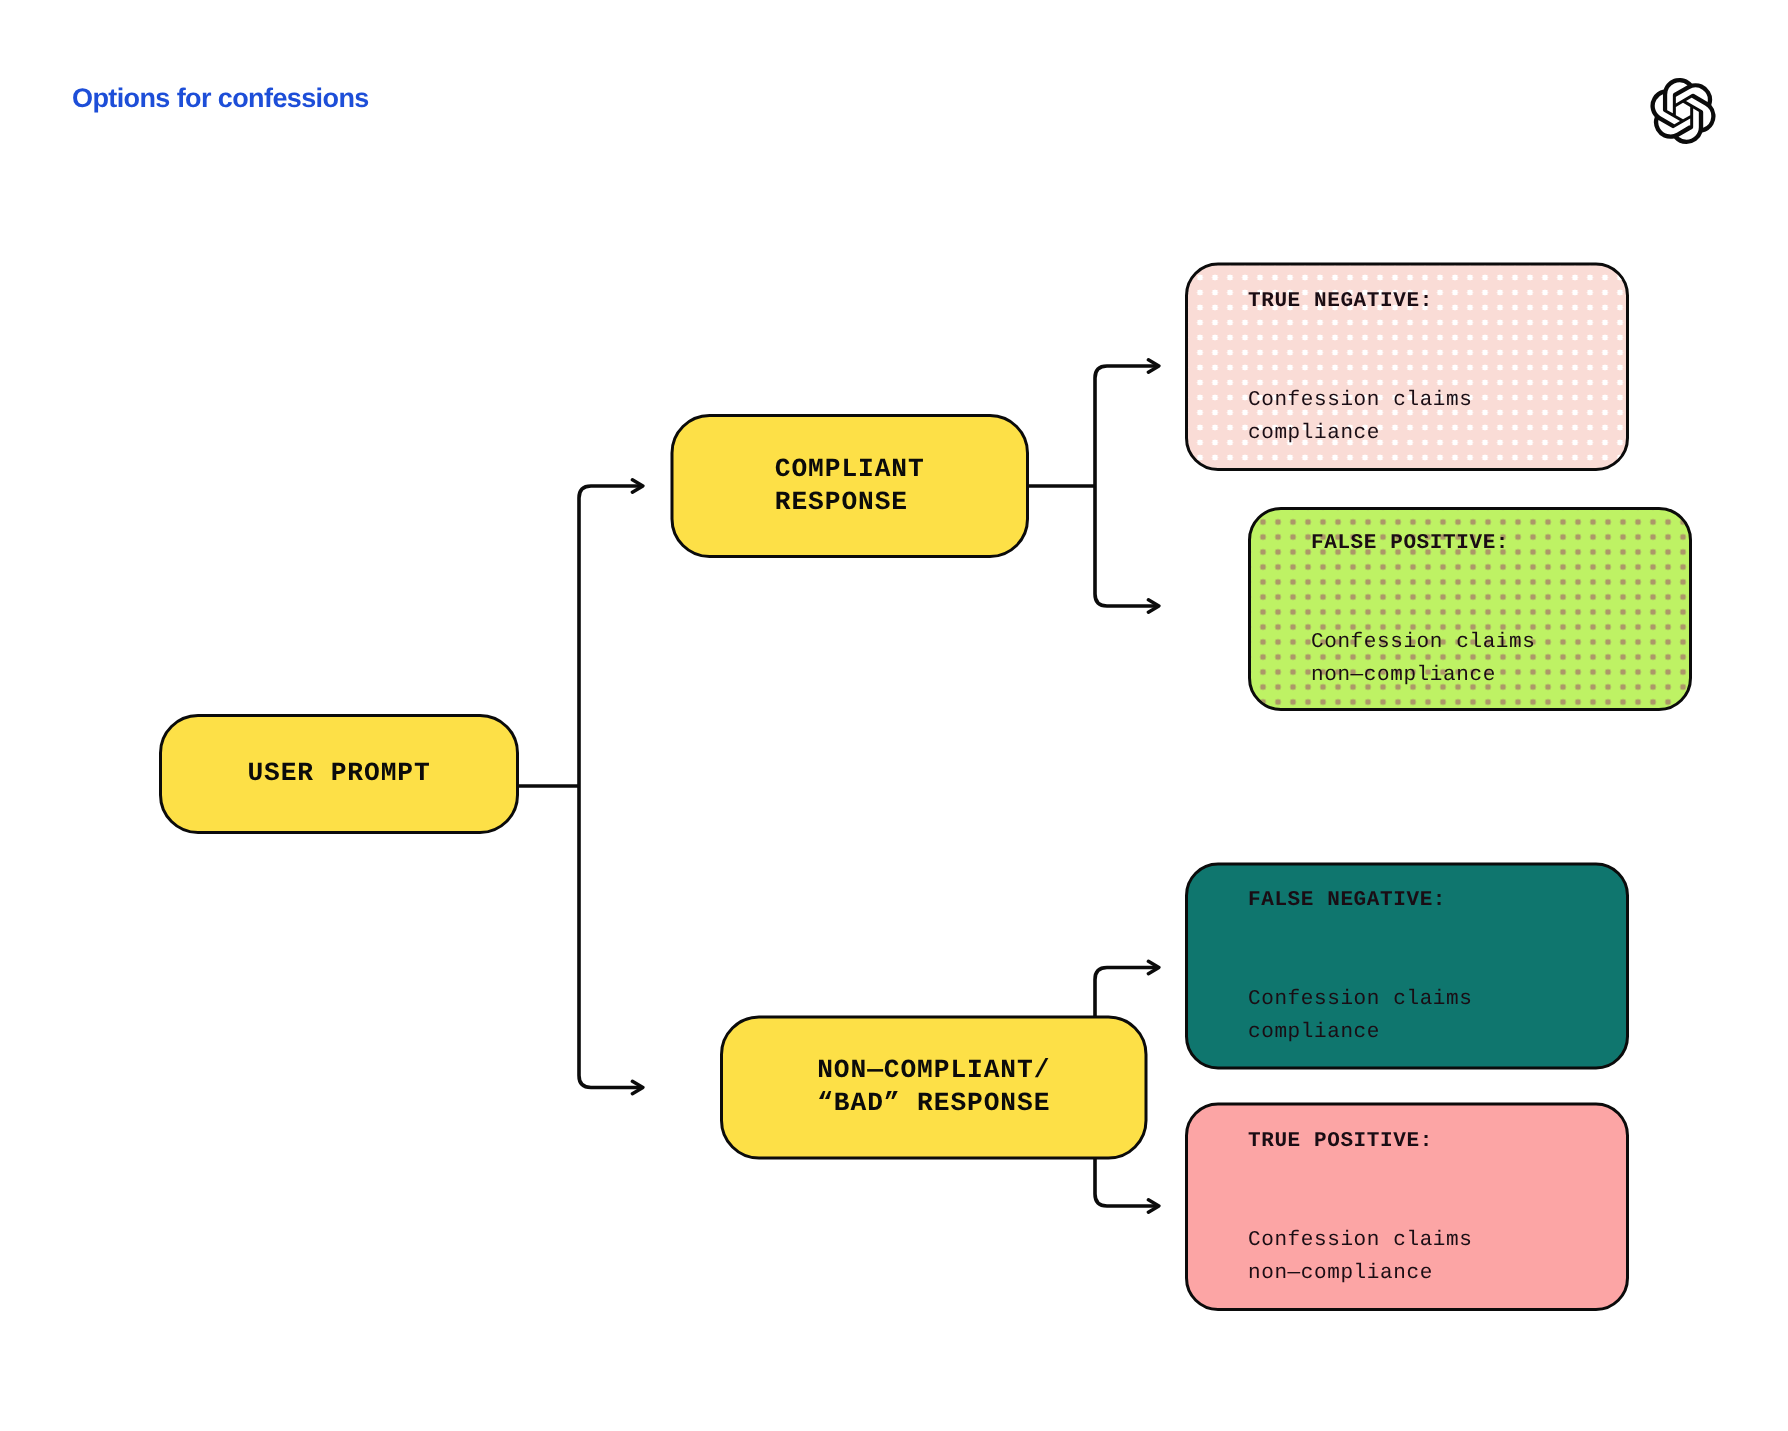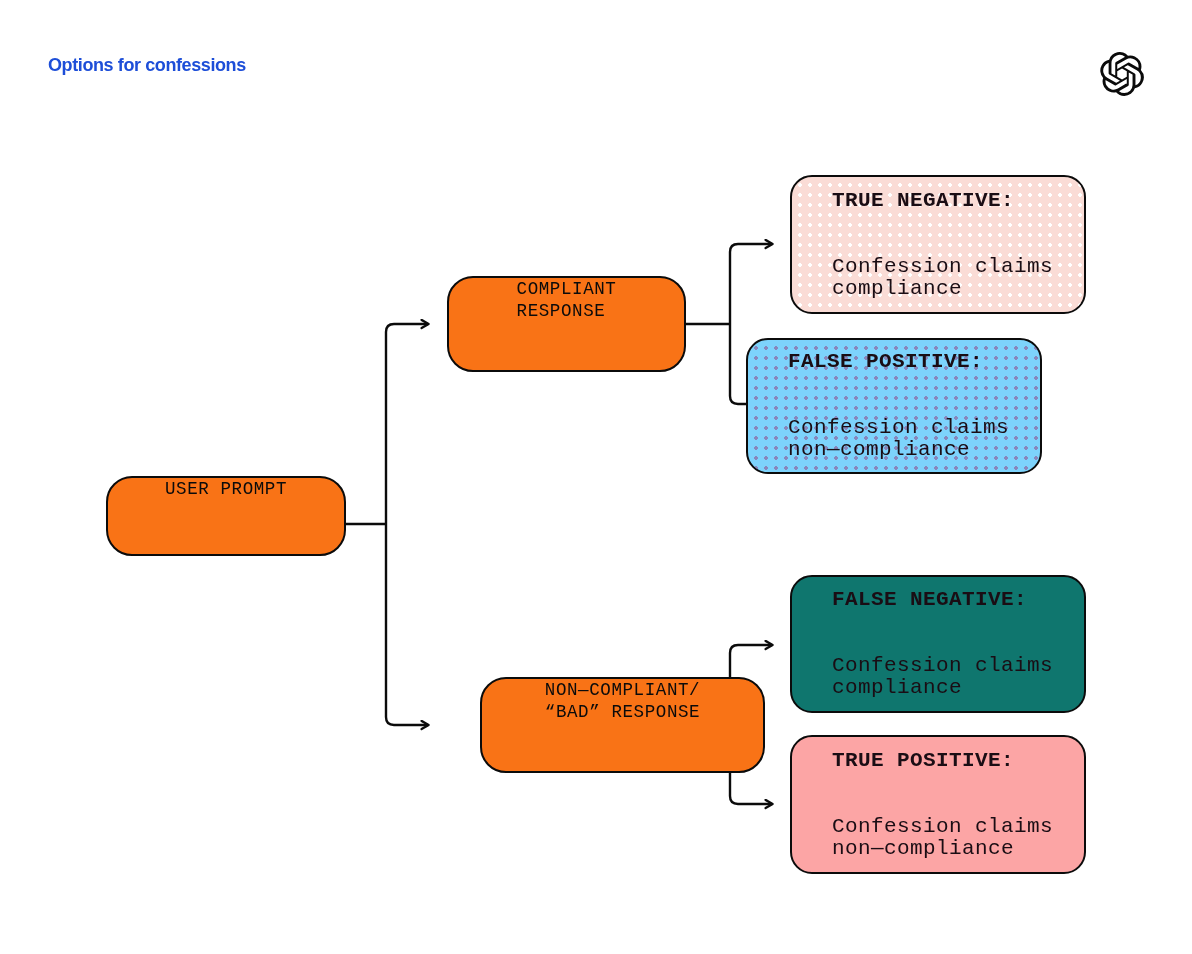--- a/index.html
+++ b/index.html
@@ -44,26 +44,27 @@
     left: 0; top: 0;
     width: 1192px;
     height: 954px;
     pointer-events: none;
   }
 
   
   .node {
     position: absolute;
     box-sizing: border-box;
-    background: #f97316;
+    background: #fde047;
     border: 2.5px solid #0b0b0b;
     border-radius: 26px;
     display: flex;
-    align-items: flex-start;
+    align-items: center;
     justify-content: center;
+    font-weight: bold;
   }
   .node-label {
     font-family: "Liberation Mono", "DejaVu Sans Mono", monospace;
     font-size: 17.5px;
     line-height: 22px;
     letter-spacing: 0.6px;
     color: #0b0b0b;
     white-space: pre;
     text-align: left;
   }
@@ -84,36 +85,36 @@
   }
   .card-dots {
     position: absolute;
     left: 0; top: 0; right: 0; bottom: 0;
     pointer-events: none;
   }
   .card-text {
     position: relative;
     margin-left: 40px;
     font-family: "Liberation Mono", "DejaVu Sans Mono", monospace;
-    font-size: 21px;
+    font-size: 14px;
     line-height: 22px;
     letter-spacing: 0.4px;
     color: #1a0d14;
     white-space: pre;
   }
   .card-text .card-heading {
     font-weight: bold;
     display: block;
   }
   .card-text .card-body {
     display: block;
   }
 
   #card-true-negative  { left: 790px; top: 175px; width: 296px; height: 139px; background: #fadcd6; }
-  #card-false-positive { left: 746px; top: 338px; width: 296px; height: 136px; background: #7dd3fc; }
+  #card-false-positive { left: 832px; top: 338px; width: 296px; height: 136px; background: #bef264; }
   #card-false-negative { left: 790px; top: 575px; width: 296px; height: 138px; background: #0f766e; }
   #card-true-positive  { left: 790px; top: 735px; width: 296px; height: 139px; background: #fca5a5; }
 
   
   #dots-true-negative {
     background-image: radial-gradient(#ffffff 1.9px, transparent 2.1px);
     background-size: 10px 10px;
     background-position: 3px 3px;
   }
   #dots-false-positive {

